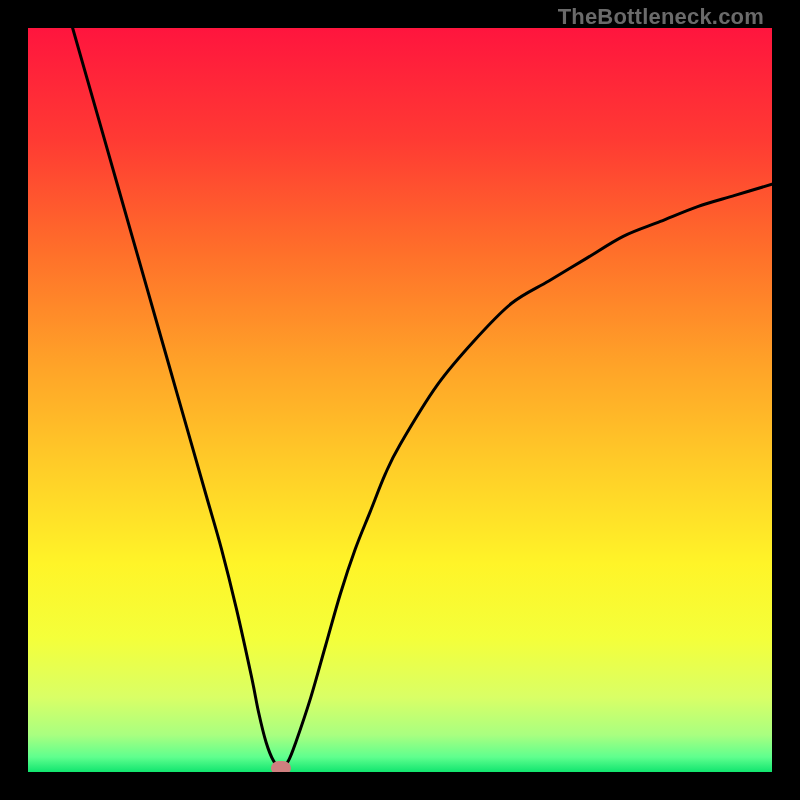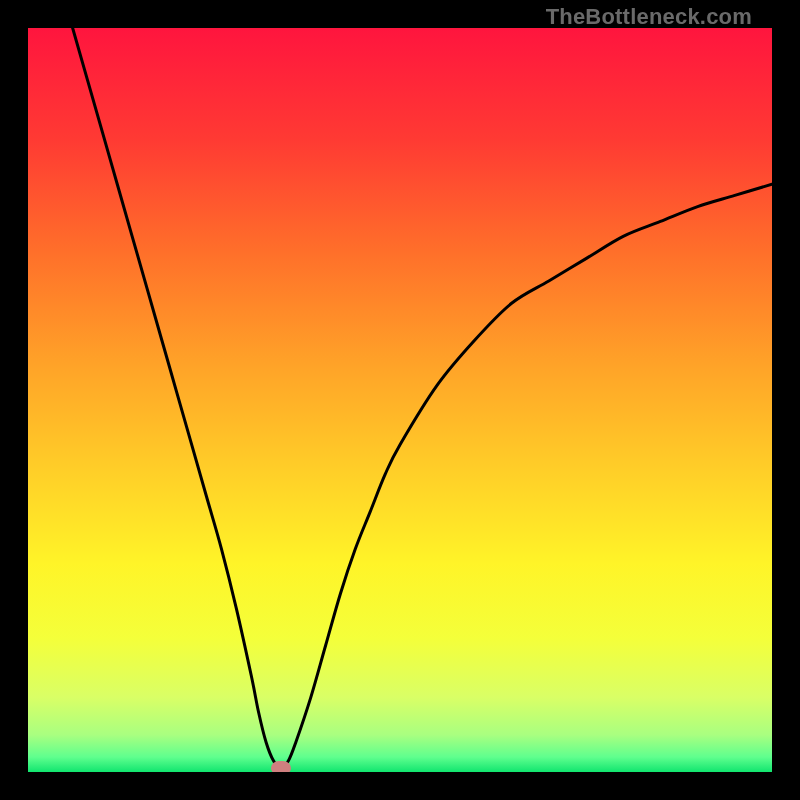--- a/index.html
+++ b/index.html
@@ -8,20 +8,21 @@
     width: 800px;
     height: 800px;
     background: #000;
     overflow: hidden;
   }
   .stage {
     position: relative;
     width: 764px;
     height: 800px;
     background: #000;
+    padding-left: 12px;
   }
   .plot {
     position: absolute;
     left: 28px;
     top: 28px;
     width: 744px;
     height: 744px;
     overflow: hidden;
   }
   .watermark {

